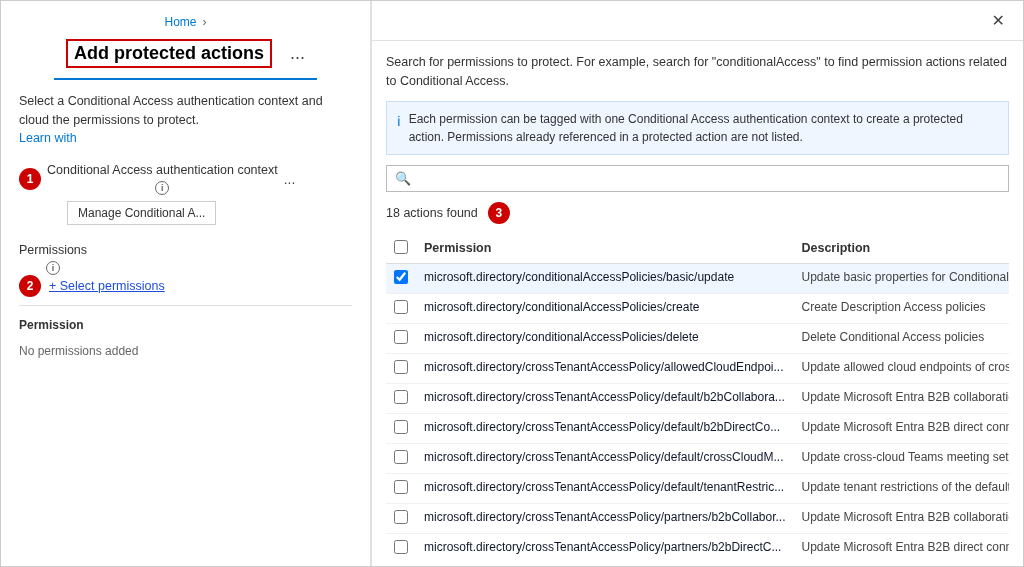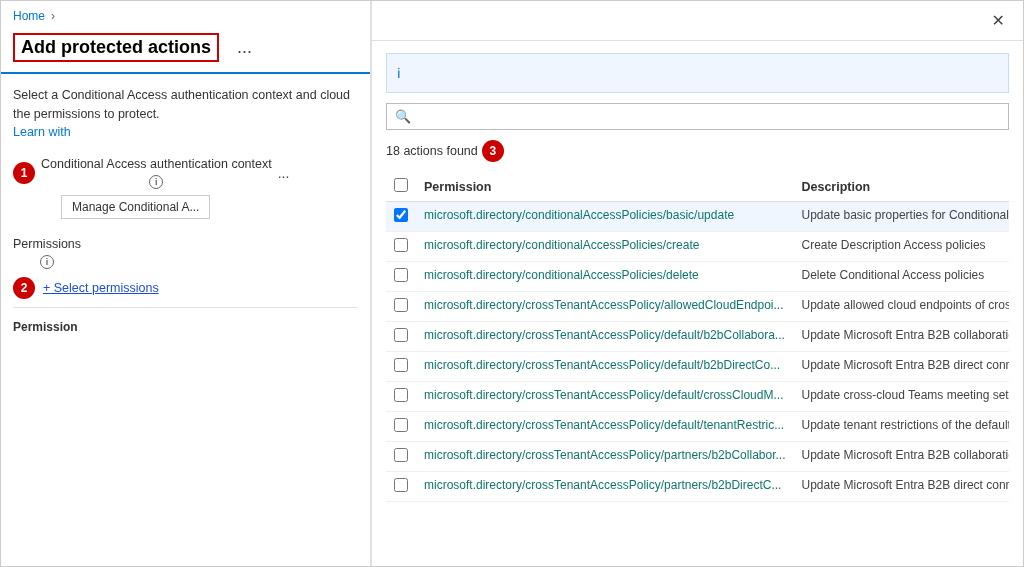--- a/index.html
+++ b/index.html
@@ -18,22 +18,23 @@
       background: #fff;
       border: 1px solid #ccc;
     }
     
     .left-panel {
       width: 370px;
       min-width: 370px;
       border-right: 1px solid #e0e0e0;
       display: flex;
       flex-direction: column;
-      padding: 0;
+      padding: 6px;
       overflow: hidden;
+      align-items: center;
     }
     .breadcrumb-bar {
       padding: 8px 12px 4px 12px;
       display: flex;
       align-items: center;
       gap: 6px;
       font-size: 12px;
       color: #0078d4;
     }
     .breadcrumb-bar span.chevron {
@@ -127,21 +128,21 @@
       display: flex;
       align-items: center;
       gap: 4px;
       margin-left: 48px;
     }
     .permissions-row {
       display: flex;
       align-items: center;
       gap: 8px;
       margin-top: 18px;
-      margin-bottom: 8px;
+      margin-bottom: 0;
     }
     .add-permission-btn {
       display: flex;
       align-items: center;
       gap: 4px;
       color: #1d4ed8;
       cursor: pointer;
       font-size: 12.5px;
       background: none;
       border: none;
@@ -261,21 +262,21 @@
     }
     .permissions-table td {
       padding: 6px 8px;
       color: #333;
       vertical-align: top;
     }
     .cb-cell {
       width: 28px;
     }
     .permission-name {
-      color: #0f766e;
+      color: #0f172a;
       font-size: 12px;
       max-width: 280px;
       overflow: hidden;
       text-overflow: ellipsis;
       white-space: nowrap;
     }
     .description-cell {
       color: #444;
       font-size: 12px;
       max-width: 340px;
@@ -324,39 +325,42 @@
           <span class="info-icon">i</span>
         </span>
       </div>
       <div style="display:flex;align-items:center;gap:8px;margin-bottom:8px;">
         <span class="step-badge">2</span>
         <button class="add-permission-btn">+ Select permissions</button>
       </div>
 
       <div class="permission-table-area">
         <div class="permission-table-header">Permission</div>
+        <div class="no-permissions">No permissions added</div>
       </div>
     </div>
   </div>
 
   <div class="right-panel">
     <div class="flyout-header">
       <button class="close-btn">✕</button>
     </div>
     <div class="flyout-body">
+      <p class="flyout-description">Search for permissions to protect. For example, search for "conditionalAccess" to find permission actions related to Conditional Access.</p>
 
       <div class="info-box">
         <span class="info-box-icon">ℹ</span>
+        <span>Each permission can be tagged with one Conditional Access authentication context to create a protected action. Permissions already referenced in a protected action are not listed.</span>
       </div>
 
       <div class="search-bar">
         <span class="search-icon">🔍</span>
       </div>
 
-      <div style="display:flex;align-items:center;gap:4px;">
+      <div style="display:flex;align-items:center;gap:10px;">
         <span class="results-count">18 actions found</span>
         <span class="step-badge">3</span>
       </div>
 
       <div style="position:relative;overflow:hidden;">
         <table class="permissions-table">
           <thead>
             <tr>
               <th class="cb-cell"><input type="checkbox" style=""></th>
               <th>Permission</th>

